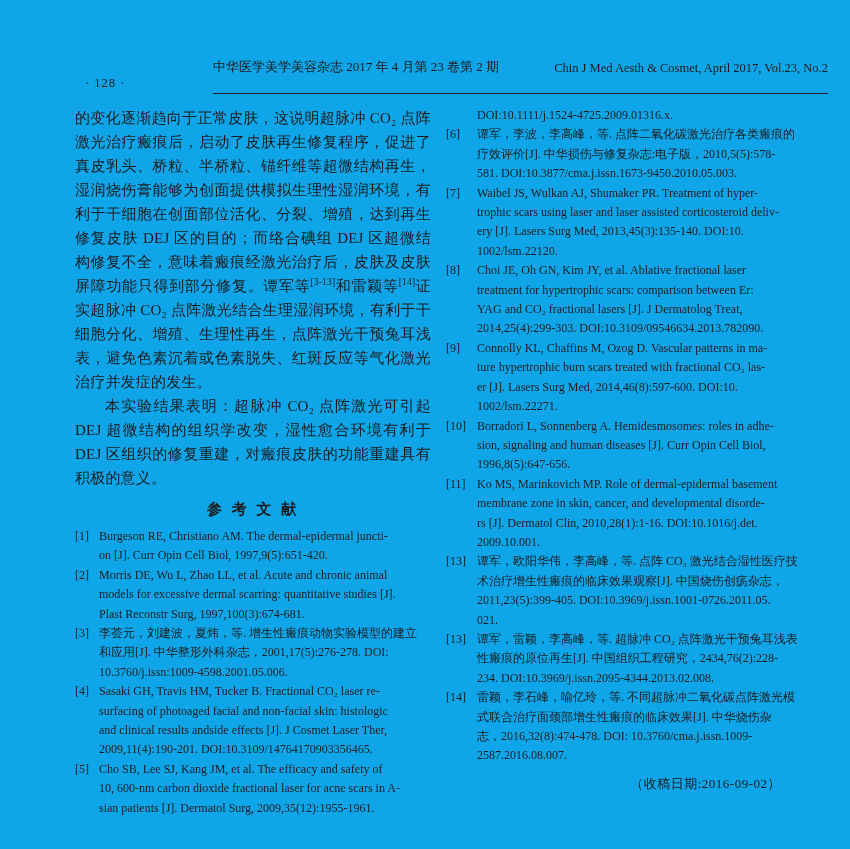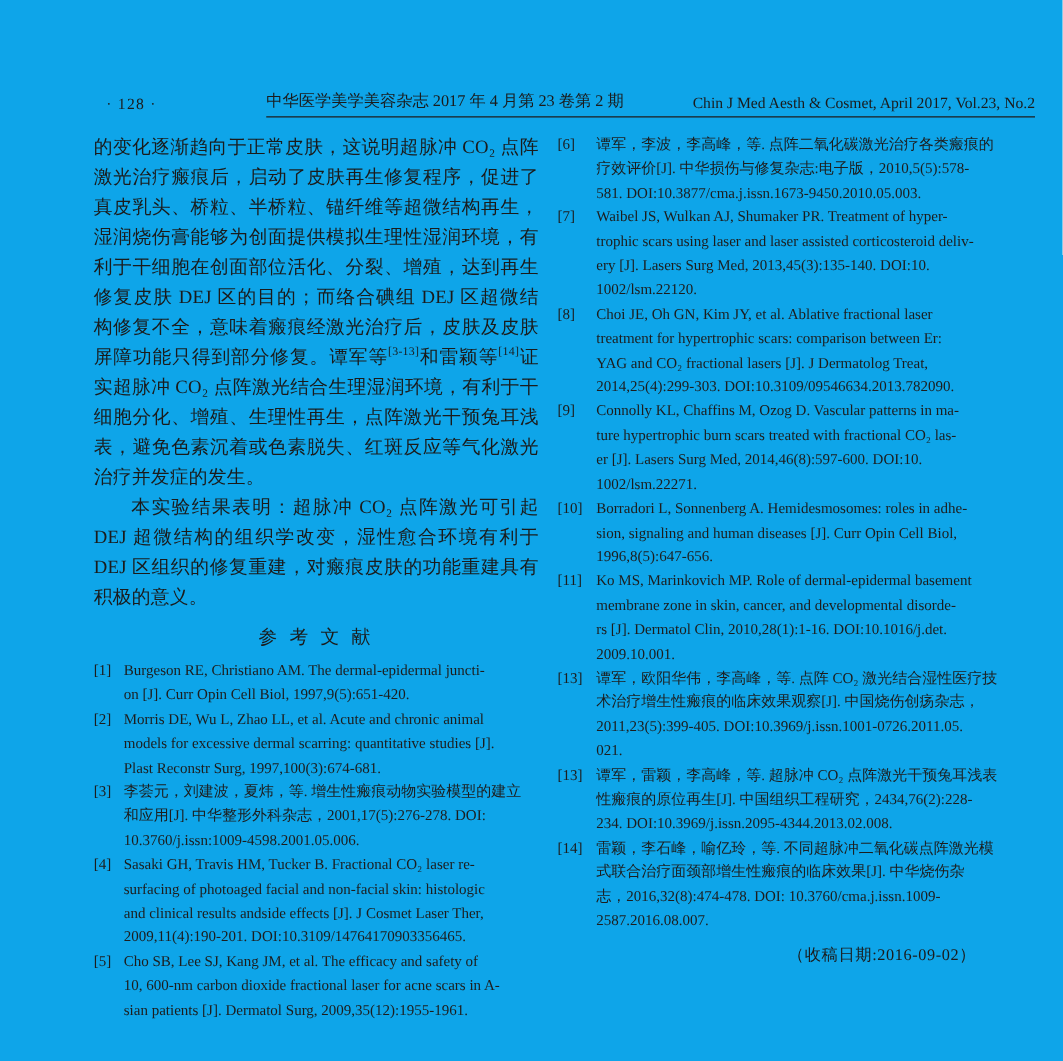--- a/index.html
+++ b/index.html
@@ -9,40 +9,40 @@
     font-family:"Liberation Serif","DejaVu Serif",serif;
   }
   
   .header {
     position:absolute; top:70px; left:85px; right:22px; height:24px;
     display:flex; align-items:flex-end; font-size:12.5px; white-space:nowrap;
   }
   .page-num { width:96px; letter-spacing:1px; padding-bottom:3px; }
   .header-main {
     flex:1; display:flex; justify-content:space-between; align-items:flex-end;
-    border-bottom:1.6px solid #1e1e1e; padding-bottom:3px; margin-left:32px;
+    border-bottom:1.6px solid #1e1e1e; padding-bottom:17px; margin-left:32px;
   }
   .journal-zh { font-size:13px; }
   .journal-en { font-size:12.5px; }
   
   .columns {
     position:absolute; top:106px; left:75px; width:750px;
     display:flex; gap:15px; align-items:flex-start;
   }
   .col-left  { width:356px; }
   .col-right { width:379px; }
   .body-text p {
     margin:0; font-size:15px; line-height:24px; text-align:justify;
     letter-spacing:0.2px;
   }
   p.indented { text-indent:2em; }
   sup.cite { font-size:9.5px; line-height:0; vertical-align:super; }
   .refs-heading {
     margin:10px 0 8px; text-align:center;
-    font-size:15px; font-weight:normal; letter-spacing:3px;
+    font-size:15px; font-weight:bold; letter-spacing:3px;
   }
   .ref, .ref-cont { font-size:12px; line-height:19.4px; color:#1d1d1d; }
   .ref { position:relative; padding-left:24px; margin:0; }
   .ref-marker { position:absolute; left:0; top:0; }
   .ref-text { display:block; white-space:pre-line; }
   .col-right .ref { padding-left:31px; }
   .col-right .ref-cont { padding-left:31px; }
   .received {
     margin-top:9px; font-size:13px; text-align:right; padding-right:44px;
     letter-spacing:0.5px;
@@ -104,20 +104,21 @@
           <div class="ref">
             <span class="ref-marker">[5]</span>
             <span class="ref-text">Cho SB, Lee SJ, Kang JM, et al. The efficacy and safety of
 10, 600-nm carbon dioxide fractional laser for acne scars in A-
 sian patients [J]. Dermatol Surg, 2009,35(12):1955-1961.</span>
           </div>
         </div>
     </div>
 
     <div class="col-right">
+      <div class="ref-cont">DOI:10.1111/j.1524-4725.2009.01316.x.</div>
 
       <div>
 
           <div class="ref">
             <span class="ref-marker">[6]</span>
             <span class="ref-text">谭军，李波，李高峰，等. 点阵二氧化碳激光治疗各类瘢痕的
 疗效评价[J]. 中华损伤与修复杂志:电子版，2010,5(5):578-
 581. DOI:10.3877/cma.j.issn.1673-9450.2010.05.003.</span>
           </div>
 

